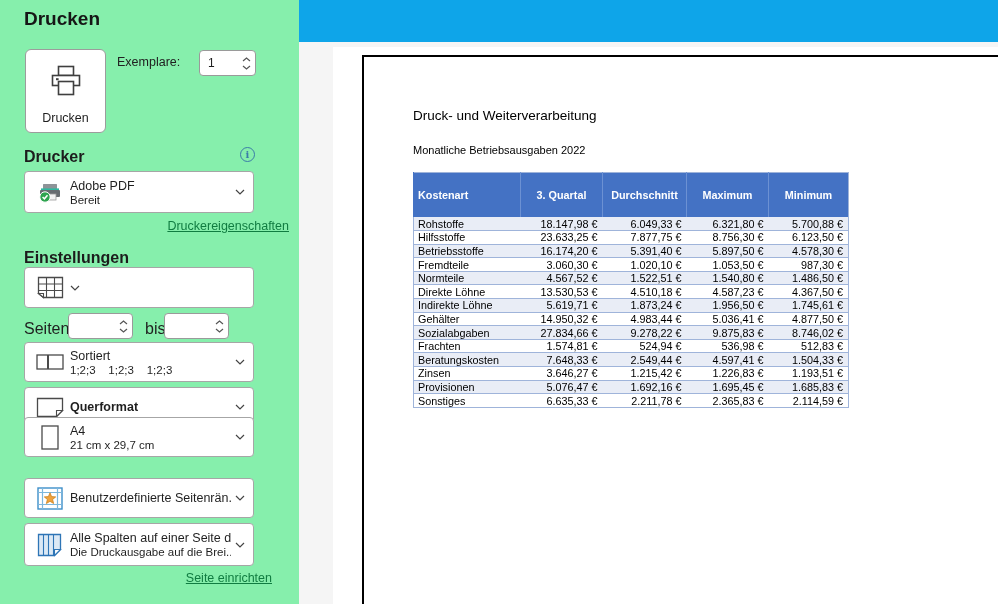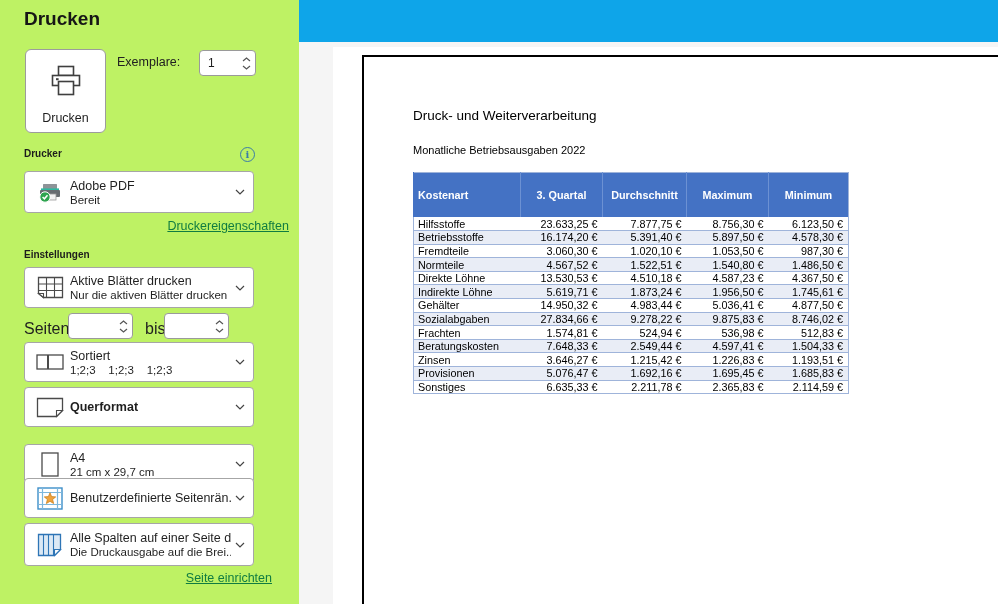--- a/index.html
+++ b/index.html
@@ -1,21 +1,21 @@
 <!DOCTYPE html>
 <html><head>
 <meta charset="utf-8">
 <style>
   * { margin:0; padding:0; box-sizing:border-box; }
   html,body { width:998px; height:604px; overflow:hidden; background:#fff;
     font-family:"Liberation Sans","DejaVu Sans",sans-serif; color:#212121; }
 
   
   .left-panel { position:absolute; left:0; top:0; width:336px; height:604px;
-    background:#bef264; border-right:1px solid #e3e3e3; }
+    background:#86efac; border-right:1px solid #e3e3e3; }
   .page-title { position:absolute; left:24px; top:8px; font-size:19px; font-weight:700; color:#161616; }
 
   .print-btn { position:absolute; left:25px; top:49px; width:81px; height:84px;
     background:#fff; border:1px solid #9c9c9c; border-radius:6px;
     display:flex; flex-direction:column; align-items:center; justify-content:flex-end;
     padding-bottom:7px; cursor:pointer; }
   .print-btn .big-icon { position:absolute; top:12px; left:50%; transform:translateX(-50%); }
   .print-btn .lbl { font-size:12.5px; color:#1f1f1f; }
 
   .copies-label { position:absolute; left:117px; top:55px; font-size:12.5px; }
@@ -23,40 +23,40 @@
     height:26px; display:flex; align-items:center; }
   .spinbox .val { flex:1; font-size:12px; padding-left:8px; border:none; outline:none; width:100%;
     background:transparent; font-family:inherit; color:#1f1f1f; }
   .spinbox .arrows { width:16px; height:100%; display:flex; flex-direction:column;
     align-items:center; justify-content:center; gap:3px; padding-right:2px; }
   .spinbox .arrows svg { display:block; cursor:pointer; }
   #copies-spin { left:199px; top:50px; width:57px; }
   #pages-from { left:68px; top:313px; width:65px; }
   #pages-to   { left:164px; top:313px; width:65px; }
 
-  .section-h { position:absolute; left:24px; font-size:10px; font-weight:700; color:#1c1c1c; }
+  .section-h { position:absolute; left:24px; font-size:16px; font-weight:700; color:#1c1c1c; }
   .info-icon { position:absolute; left:240px; top:147px; width:15px; height:15px;
     border:1.4px solid #3a7ca8; border-radius:50%; color:#3a7ca8; font-size:10px;
     font-weight:700; display:flex; align-items:center; justify-content:center;
     font-family:"DejaVu Serif",serif; cursor:pointer; }
 
   .selectbox { position:absolute; left:24px; width:230px; background:#fff;
     border:1px solid #a6a6a6; border-radius:4px; display:flex; align-items:center;
     padding:0 8px 0 9px; cursor:pointer; }
   .selectbox .sicon { width:32px; display:flex; justify-content:center; flex-shrink:0; }
   .selectbox .stext { flex:1; overflow:hidden; padding-left:4px; }
   .selectbox .l1 { font-size:12.5px; color:#1f1f1f; white-space:pre; }
   .selectbox .l2 { font-size:11.5px; color:#1f1f1f; white-space:pre; margin-top:1px; }
   .selectbox .chev { flex-shrink:0; margin-left:4px; }
 
   #printer-select { top:171px; height:42px; }
   #sheets-select  { top:267px; height:41px; }
   #collate-select { top:342px; height:40px; }
   #orient-select  { top:387px; height:40px;font-weight:bold; }
-  #paper-select   { top:444px; height:40px; }
+  #paper-select   { top:417px; height:40px; }
   #margins-select { top:478px; height:40px; }
   #scaling-select { top:523px; height:43px; }
 
   .pages-label { position:absolute; font-size:16px; color:#1f1f1f; }
 
   .green-link { position:absolute; font-size:12.5px; color:#107C41; text-decoration:underline;
     cursor:pointer; text-align:right; }
   #printer-props-link { right:46px; top:219px; }
   #page-setup-link { right:63px; top:571px; }
 
@@ -144,24 +144,20 @@
 
   <div class="section-h" style="top:249px">Einstellungen</div>
 
   <div class="selectbox" id="sheets-select">
     <span class="sicon">
       <svg width="27" height="23" viewBox="0 0 27 23">
         <path d="M1.5 1.5 h24 v20 h-19 l-5 -4 z" fill="#fff" stroke="#4a4a4a" stroke-width="1.3"></path>
         <path d="M1.5 17.5 l5 0 l0 4 z" fill="#fff" stroke="#4a4a4a" stroke-width="1.1"></path>
         <path d="M9.5 1.5 V21 M17.5 1.5 V21 M1.5 8 H25.5 M1.5 14.5 H25.5" stroke="#4a4a4a" stroke-width="1.1"></path>
       </svg>
-    </span>
-    <span class="stext">
-      <div class="l1">Aktive Blätter drucken</div>
-      <div class="l2">Nur die aktiven Blätter drucken</div>
     </span>
     <svg class="chev" width="10" height="6" viewBox="0 0 10 6">
         <path d="M1 1 L5 5 L9 1" fill="none" stroke="#444" stroke-width="1.2"></path>
       </svg>
   </div>
 
   <div class="pages-label" style="left:24px; top:320px">Seiten:</div>
   <div class="spinbox" id="pages-from">
     <input class="val" value="" style="">
     <span class="arrows">
@@ -287,20 +283,27 @@
     <thead>
       <tr>
         <th>Kostenart</th>
         <th>3. Quartal</th>
         <th>Durchschnitt</th>
         <th>Maximum</th>
         <th>Minimum</th>
       </tr>
     </thead>
     <tbody>
+        <tr class="band">
+          <td>Rohstoffe</td>
+          <td class="num">18.147,98 €</td>
+          <td class="num">6.049,33 €</td>
+          <td class="num">6.321,80 €</td>
+          <td class="num">5.700,88 €</td>
+        </tr>
         <tr>
           <td>Hilfsstoffe</td>
           <td class="num">23.633,25 €</td>
           <td class="num">7.877,75 €</td>
           <td class="num">8.756,30 €</td>
           <td class="num">6.123,50 €</td>
         </tr>
         <tr class="band">
           <td>Betriebsstoffe</td>
           <td class="num">16.174,20 €</td>

